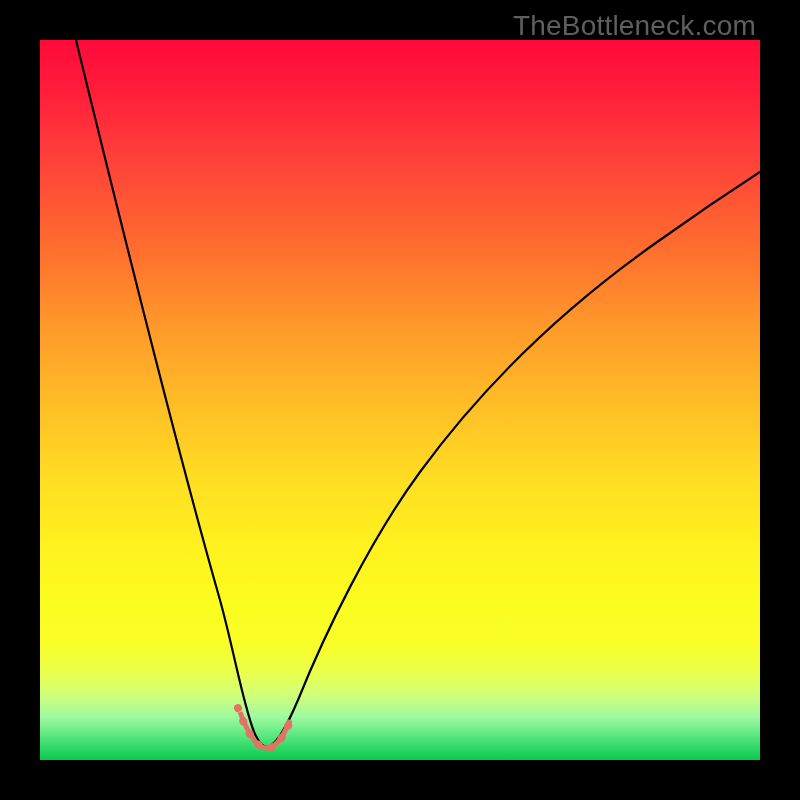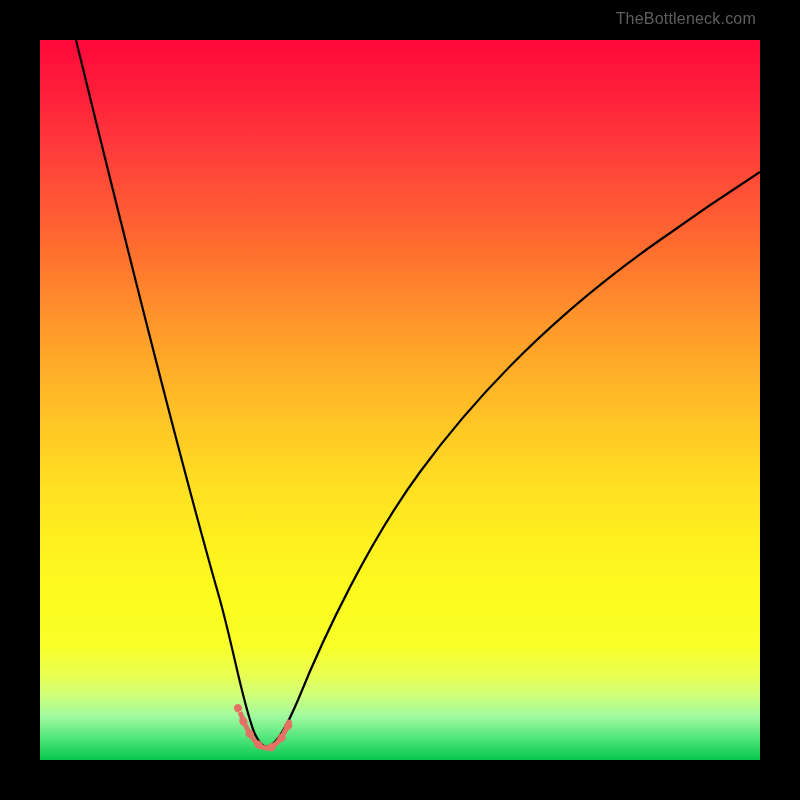--- a/index.html
+++ b/index.html
@@ -33,21 +33,21 @@
       #9ffaa0 94%,
       #4fe57a 97%,
       #07c84f 100%
     );
   }
   .watermark {
     position: absolute;
     top: 10px;
     right: 44px;
     color: #5f5f5f;
-    font-size: 16px;
+    font-size: 28px;
     font-weight: 500;
     letter-spacing: 0.2px;
   }
   svg.curve {
     position: absolute;
     left: 0;
     top: 0;
     width: 720px;
     height: 720px;
   }

